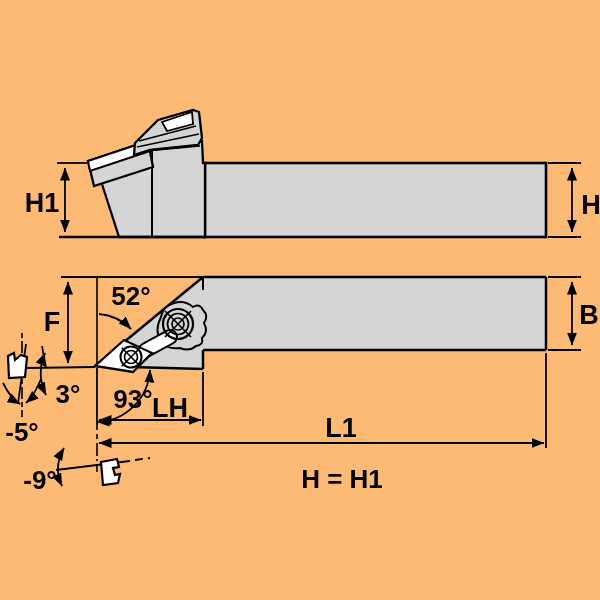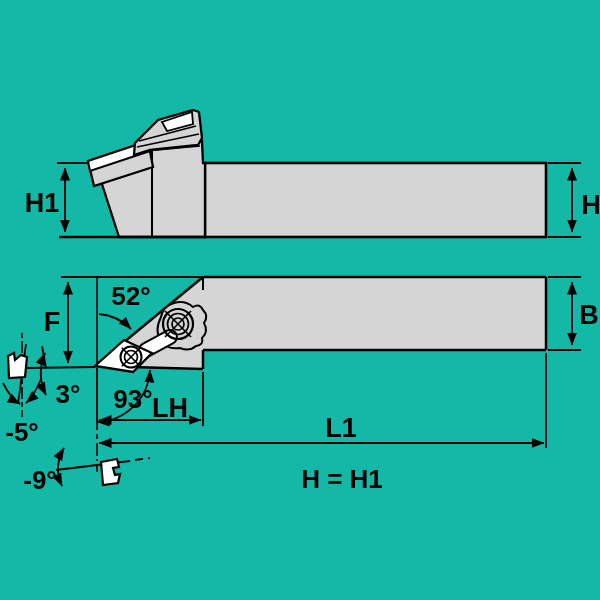--- a/index.html
+++ b/index.html
@@ -4,21 +4,21 @@
 <style>
   html, body {
     margin: 0;
     padding: 0;
     background: #ffffff;
   }
   .canvas {
     position: relative;
     width: 600px;
     height: 600px;
-    background: #14b8a6;
+    background: #fdba74;
     font-family: "Liberation Sans", sans-serif;
   }
   svg { display: block; }
   .dim-text {
     font-family: "Liberation Sans", sans-serif;
     font-weight: bold;
     font-size: 27px;
     fill: #000000;
   }
   .angle-text {

